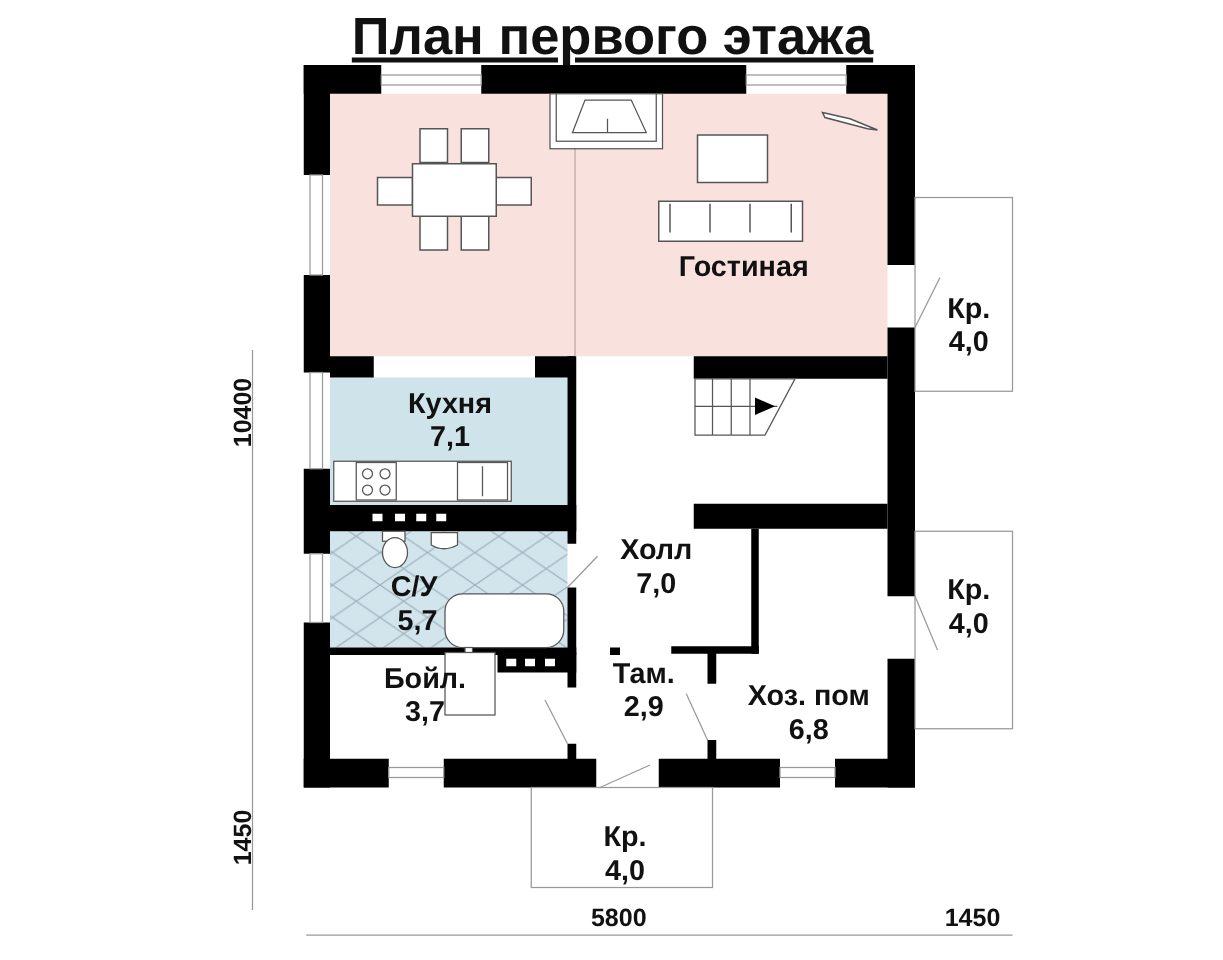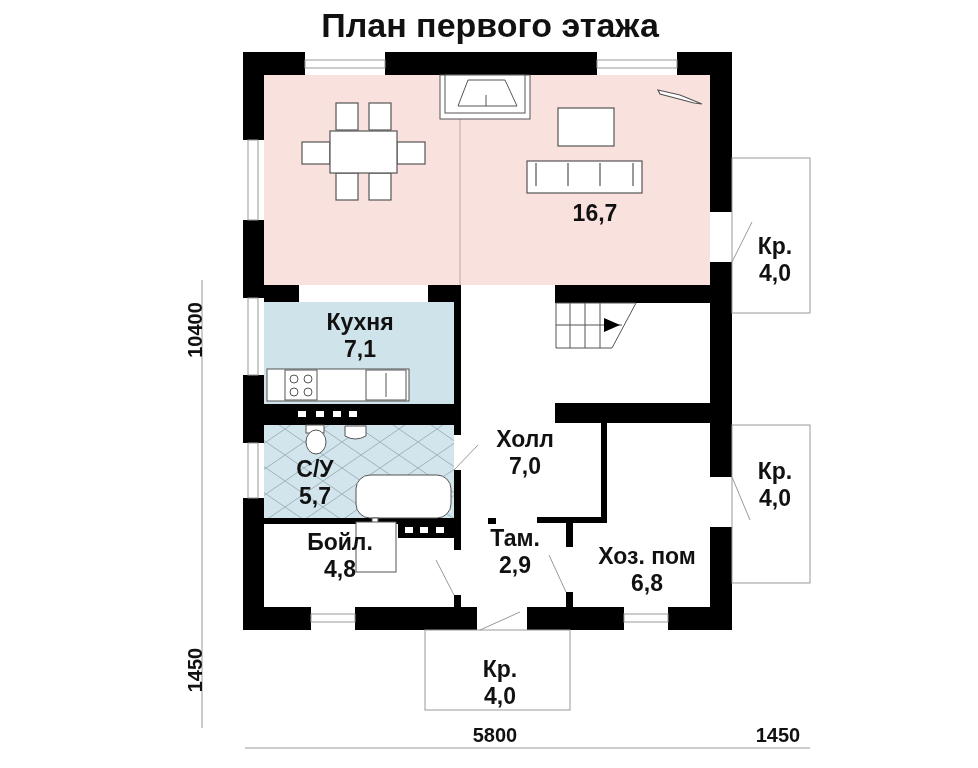--- a/index.html
+++ b/index.html
@@ -1,20 +1,20 @@
 <!DOCTYPE html>
 <html><head>
 <meta charset="utf-8">
 <style>
   html,body{margin:0;padding:0;background:#fff;}
   body{width:978px;height:768px;position:relative;overflow:hidden;font-family:"Liberation Sans",sans-serif;}
   svg{position:absolute;left:0;top:0;}
   .lbl{position:absolute;font-weight:bold;color:#111;text-align:center;line-height:1;font-family:"Liberation Sans",sans-serif;}
   .room{font-size:23px;}
-  .title{font-size:34px;}
+  .title{font-size:42px;text-decoration:underline;}
   .dim{font-size:20px;}
   .vert{transform:rotate(-90deg);transform-origin:center center;}
   .room div{margin-bottom:4px;}
 </style>
 </head>
 <body>
 
 <svg width="978" height="768" viewBox="0 0 978 768">
 
   <rect x="264" y="75" width="196" height="210" fill="#f9e2de"></rect>
@@ -156,37 +156,37 @@
     <rect x="372" y="518" width="6" height="20"></rect>
     <rect x="356" y="522" width="40" height="50"></rect>
   </g>
 </svg>
 
 <div class="lbl title" style="left:270px;top:8px;width:440px;">План первого этажа</div>
 
 <div class="lbl room" style="left:280px;top:202px;width:170px;">
 </div>
 <div class="lbl room" style="left:510px;top:202px;width:170px;">
-  <div>16,7</div>
+  <div>Гостиная</div>
 </div>
 <div class="lbl room" style="left:300px;top:311px;width:120px;">
   <div>Кухня</div>
   <div>7,1</div>
 </div>
-<div class="lbl room" style="left:280px;top:458px;width:70px;">
+<div class="lbl room" style="left:280px;top:458px;width:70px;text-align:right;">
   <div>С/У</div>
   <div>5,7</div>
 </div>
 <div class="lbl room" style="left:470px;top:428px;width:110px;">
   <div>Холл</div>
   <div>7,0</div>
 </div>
 <div class="lbl room" style="left:290px;top:531px;width:100px;">
   <div>Бойл.</div>
-  <div>4,8</div>
+  <div>3,7</div>
 </div>
 <div class="lbl room" style="left:470px;top:527px;width:90px;">
   <div>Там.</div>
   <div>2,9</div>
 </div>
 <div class="lbl room" style="left:582px;top:545px;width:130px;">
   <div>Хоз. пом</div>
   <div>6,8</div>
 </div>
 <div class="lbl room" style="left:740px;top:235px;width:70px;">

